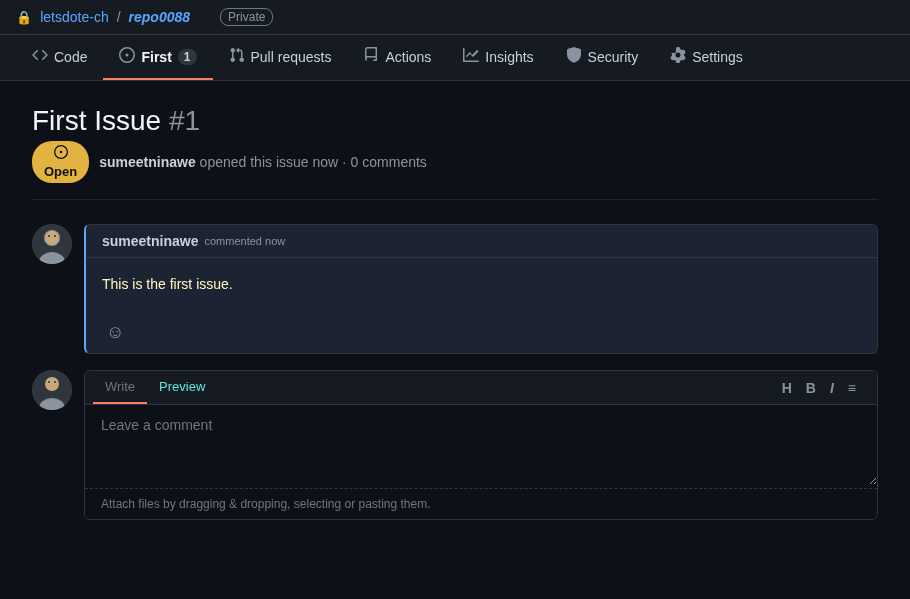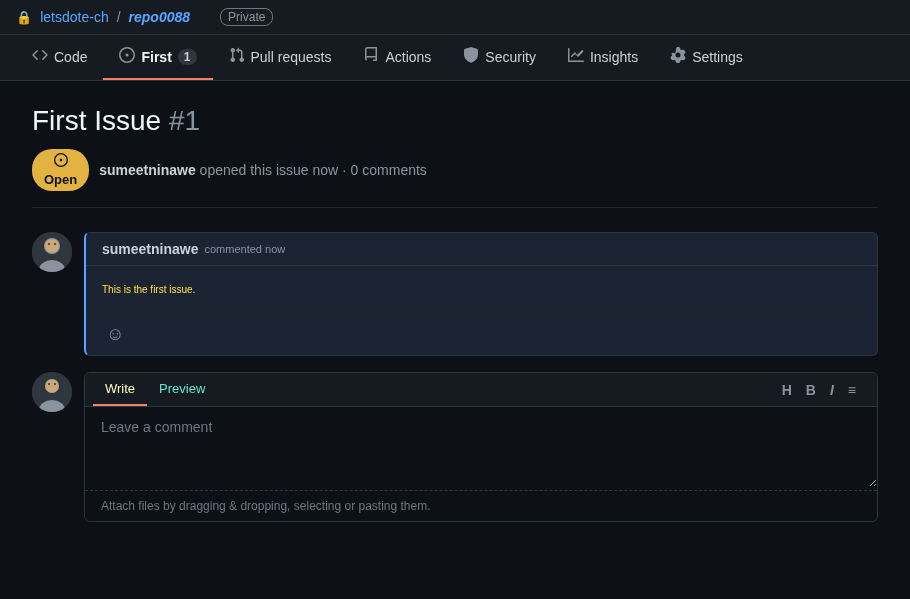--- a/index.html
+++ b/index.html
@@ -76,21 +76,21 @@
     .main-content {
       padding: 24px 32px;
       max-width: 910px;
     }
 
     
     .issue-title {
       font-size: 28px;
       font-weight: 400;
       color: #f0f6fc;
-      margin-bottom: 12px;
+      margin-bottom: 4px;
     }
     .issue-title .issue-number {
       color: #8b949e;
       font-weight: 300;
     }
 
     
     .issue-meta {
       display: flex;
       align-items: center;
@@ -159,22 +159,22 @@
       padding: 8px 16px;
       display: flex;
       align-items: center;
       gap: 6px;
     }
     .comment-author { color: #c9d1d9; font-weight: 600; font-size: 14px; }
     .comment-time { color: #8b949e; font-size: 11px; }
 
     .comment-body {
       padding: 16px;
-      color: #fde047;
-      font-size: 10px;
+      color: #fef9c3;
+      font-size: 14px;
       line-height: 1.5;
     }
 
     .comment-footer {
       padding: 8px 16px;
       border-top: 1px solid #21262d;
     }
     .emoji-btn {
       background: none;
       border: none;
@@ -203,21 +203,21 @@
     }
     .reply-tabs-left { display: flex; }
     .reply-tab {
       padding: 8px 12px;
       font-size: 13px;
       color: #5eead4;
       cursor: pointer;
       border-bottom: 2px solid transparent;
     }
     .reply-tab.active {
-      color: #fef9c3;
+      color: #737373;
       border-bottom: 2px solid #f78166;
     }
     .reply-toolbar {
       display: flex;
       gap: 4px;
       padding: 4px 8px;
       align-items: center;
     }
     .toolbar-btn {
       background: none;
@@ -294,32 +294,32 @@
     <span class="nav-tab-icon">
       <svg width="16" height="16" viewBox="0 0 16 16" fill="currentColor">
           <path d="M2 2.5A2.5 2.5 0 0 1 4.5 0h8.75a.75.75 0 0 1 .75.75v12.5a.75.75 0 0 1-.75.75h-2.5a.75.75 0 0 1 0-1.5h1.75v-2h-8a1 1 0 0 0-.714 1.7.75.75 0 1 1-1.072 1.05A2.495 2.495 0 0 1 2 11.5zm10.5-1h-8a1 1 0 0 0-1 1v6.708A2.486 2.486 0 0 1 4.5 9h8z"></path>
         </svg>
     </span>
     <span>Actions</span>
   </a>
   <a class="nav-tab">
     <span class="nav-tab-icon">
       <svg width="16" height="16" viewBox="0 0 16 16" fill="currentColor">
+          <path d="M1.5 1.75V13.5h13.75a.75.75 0 0 1 0 1.5H.75a.75.75 0 0 1-.75-.75V1.75a.75.75 0 0 1 1.5 0zm14.28 2.53-5.25 5.25a.75.75 0 0 1-1.06 0L7 7.06 4.28 9.78a.75.75 0 0 1-1.06-1.06l3.25-3.25a.75.75 0 0 1 1.06 0L9 7.94l4.72-4.72a.75.75 0 1 1 1.06 1.06z"></path>
+        </svg>
+    </span>
+    <span>Insights</span>
+  </a>
+  <a class="nav-tab">
+    <span class="nav-tab-icon">
+      <svg width="16" height="16" viewBox="0 0 16 16" fill="currentColor">
           <path d="M7.467.133a1.748 1.748 0 0 1 1.066 0l5.25 1.68A1.75 1.75 0 0 1 15 3.48V7c0 1.566-.32 3.182-1.303 4.682-.983 1.498-2.585 2.813-5.032 3.855a1.697 1.697 0 0 1-1.33 0c-2.447-1.042-4.049-2.357-5.032-3.855C1.32 10.182 1 8.566 1 7V3.48a1.75 1.75 0 0 1 1.217-1.667z"></path>
         </svg>
     </span>
     <span>Security</span>
-  </a>
-  <a class="nav-tab">
-    <span class="nav-tab-icon">
-      <svg width="16" height="16" viewBox="0 0 16 16" fill="currentColor">
-          <path d="M1.5 1.75V13.5h13.75a.75.75 0 0 1 0 1.5H.75a.75.75 0 0 1-.75-.75V1.75a.75.75 0 0 1 1.5 0zm14.28 2.53-5.25 5.25a.75.75 0 0 1-1.06 0L7 7.06 4.28 9.78a.75.75 0 0 1-1.06-1.06l3.25-3.25a.75.75 0 0 1 1.06 0L9 7.94l4.72-4.72a.75.75 0 1 1 1.06 1.06z"></path>
-        </svg>
-    </span>
-    <span>Insights</span>
   </a>
   <a class="nav-tab">
     <span class="nav-tab-icon">
       <svg width="16" height="16" viewBox="0 0 16 16" fill="currentColor">
           <path d="M8 0a8.2 8.2 0 0 1 .701.031C9.444.095 9.99.645 10.16 1.29l.288 1.107c.018.066.079.158.212.224.231.114.454.243.668.386.123.082.233.09.299.071l1.103-.303c.644-.176 1.392.021 1.82.63.27.385.506.792.704 1.218.315.675.111 1.422-.364 1.891l-.814.806c-.049.048-.098.147-.088.294.016.257.016.515 0 .772-.01.147.039.246.088.294l.814.806c.475.469.679 1.216.364 1.891a7.977 7.977 0 0 1-.704 1.217c-.428.61-1.176.807-1.82.63l-1.103-.303c-.066-.019-.176-.011-.299.071a5.909 5.909 0 0 1-.668.386c-.133.066-.194.158-.212.224l-.288 1.107c-.17.645-.715 1.195-1.458 1.259a8.205 8.205 0 0 1-1.402 0C6.55 15.905 6.005 15.355 5.835 14.71l-.288-1.107c-.018-.066-.079-.158-.212-.224a5.738 5.738 0 0 1-.668-.386c-.123-.082-.233-.09-.299-.071l-1.103.303c-.644.176-1.392-.021-1.82-.63a8.12 8.12 0 0 1-.704-1.218c-.315-.675-.111-1.422.364-1.891l.814-.806c.049-.048.098-.147.088-.294a6.214 6.214 0 0 1 0-.772c.01-.147-.039-.246-.088-.294l-.814-.806C.635 9.12.43 8.373.746 7.698a7.977 7.977 0 0 1 .704-1.217c.428-.61 1.176-.807 1.82-.63l1.103.303c.066.019.176.011.299-.071.214-.143.437-.272.668-.386.133-.066.194-.158.212-.224l.288-1.107C6.005.645 6.55.095 7.299.031A8.2 8.2 0 0 1 8 0zM5.5 8a2.5 2.5 0 1 0 5 0 2.5 2.5 0 0 0-5 0z"></path>
         </svg>
     </span>
     <span>Settings</span>
   </a>
 </nav>

